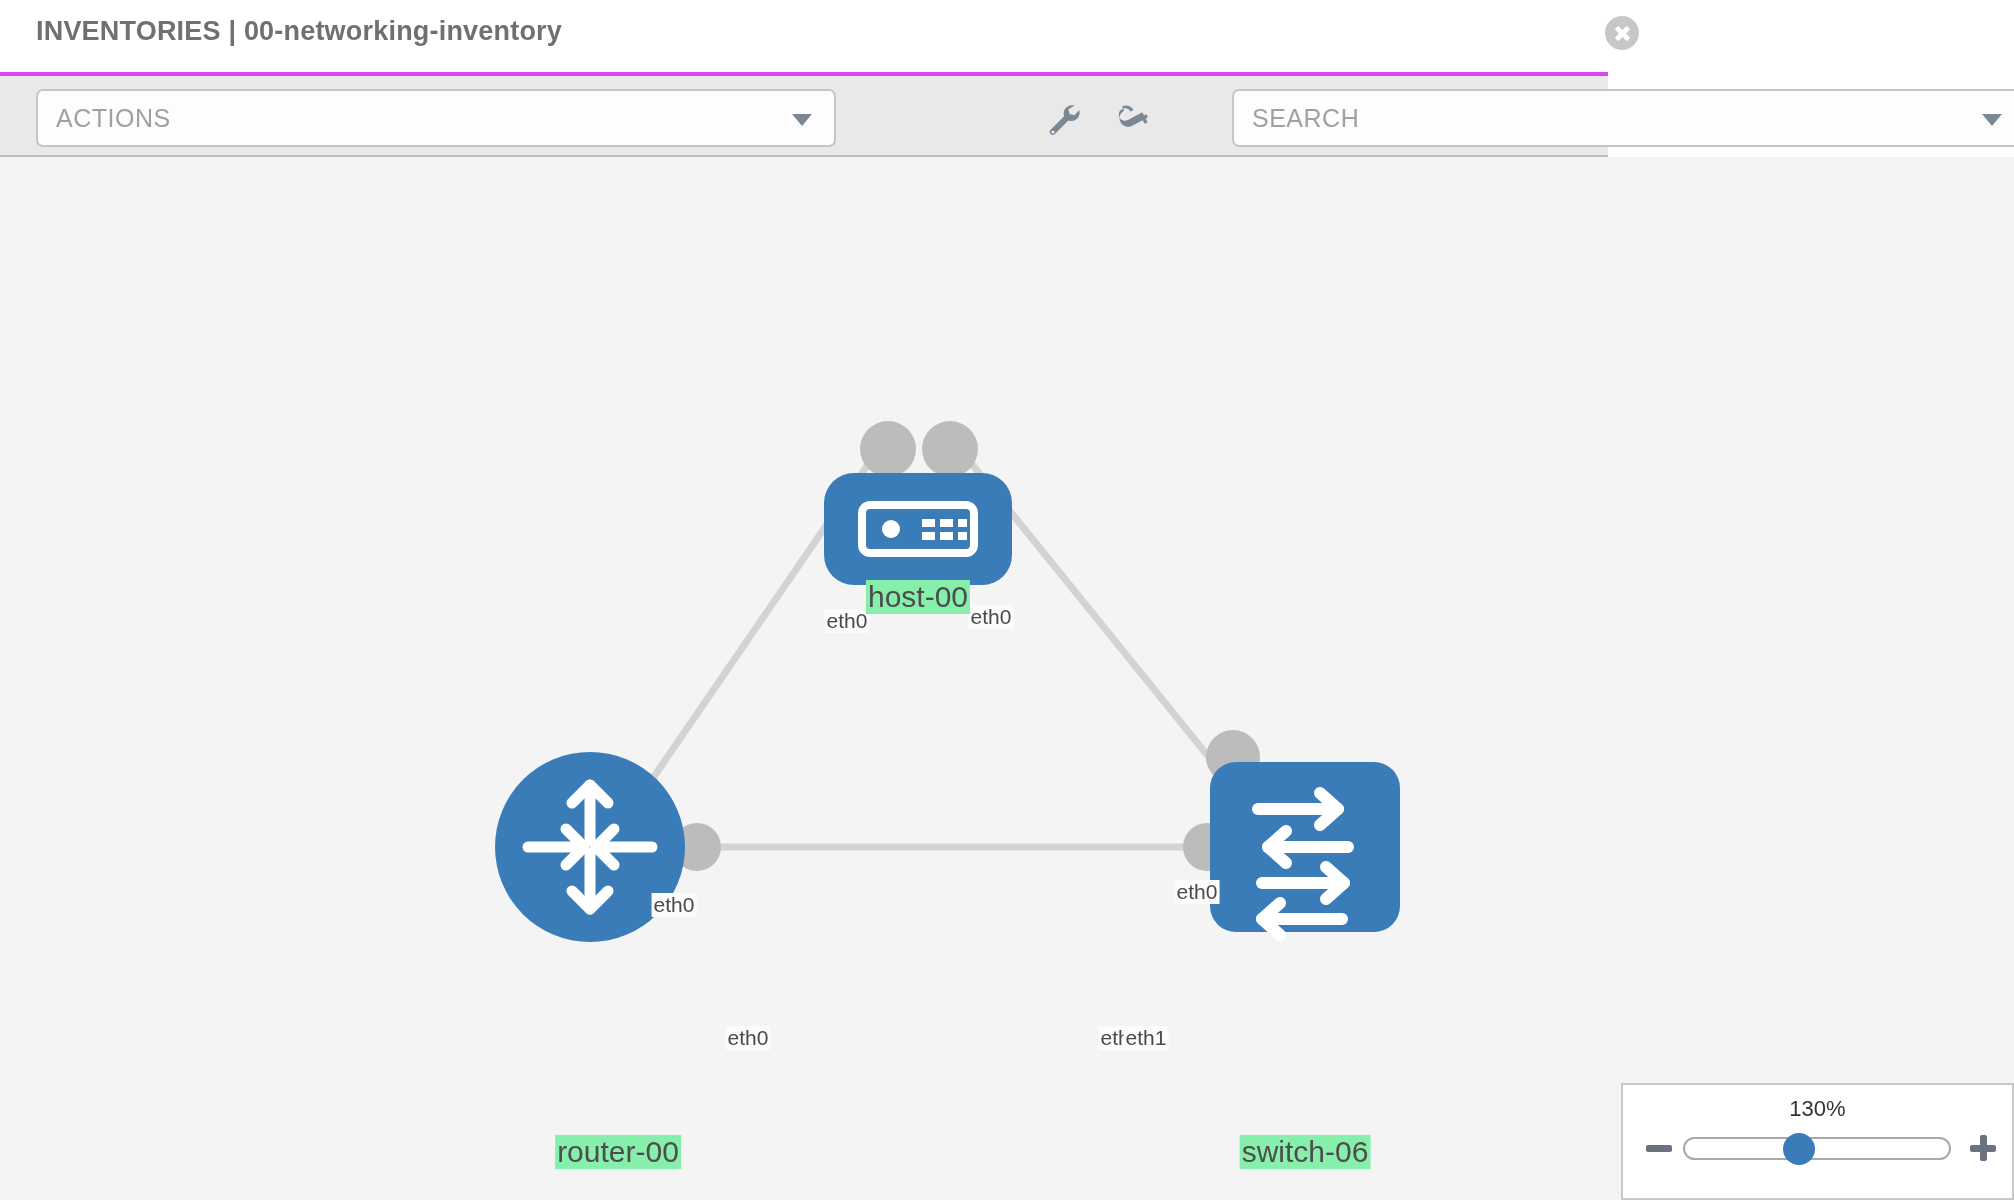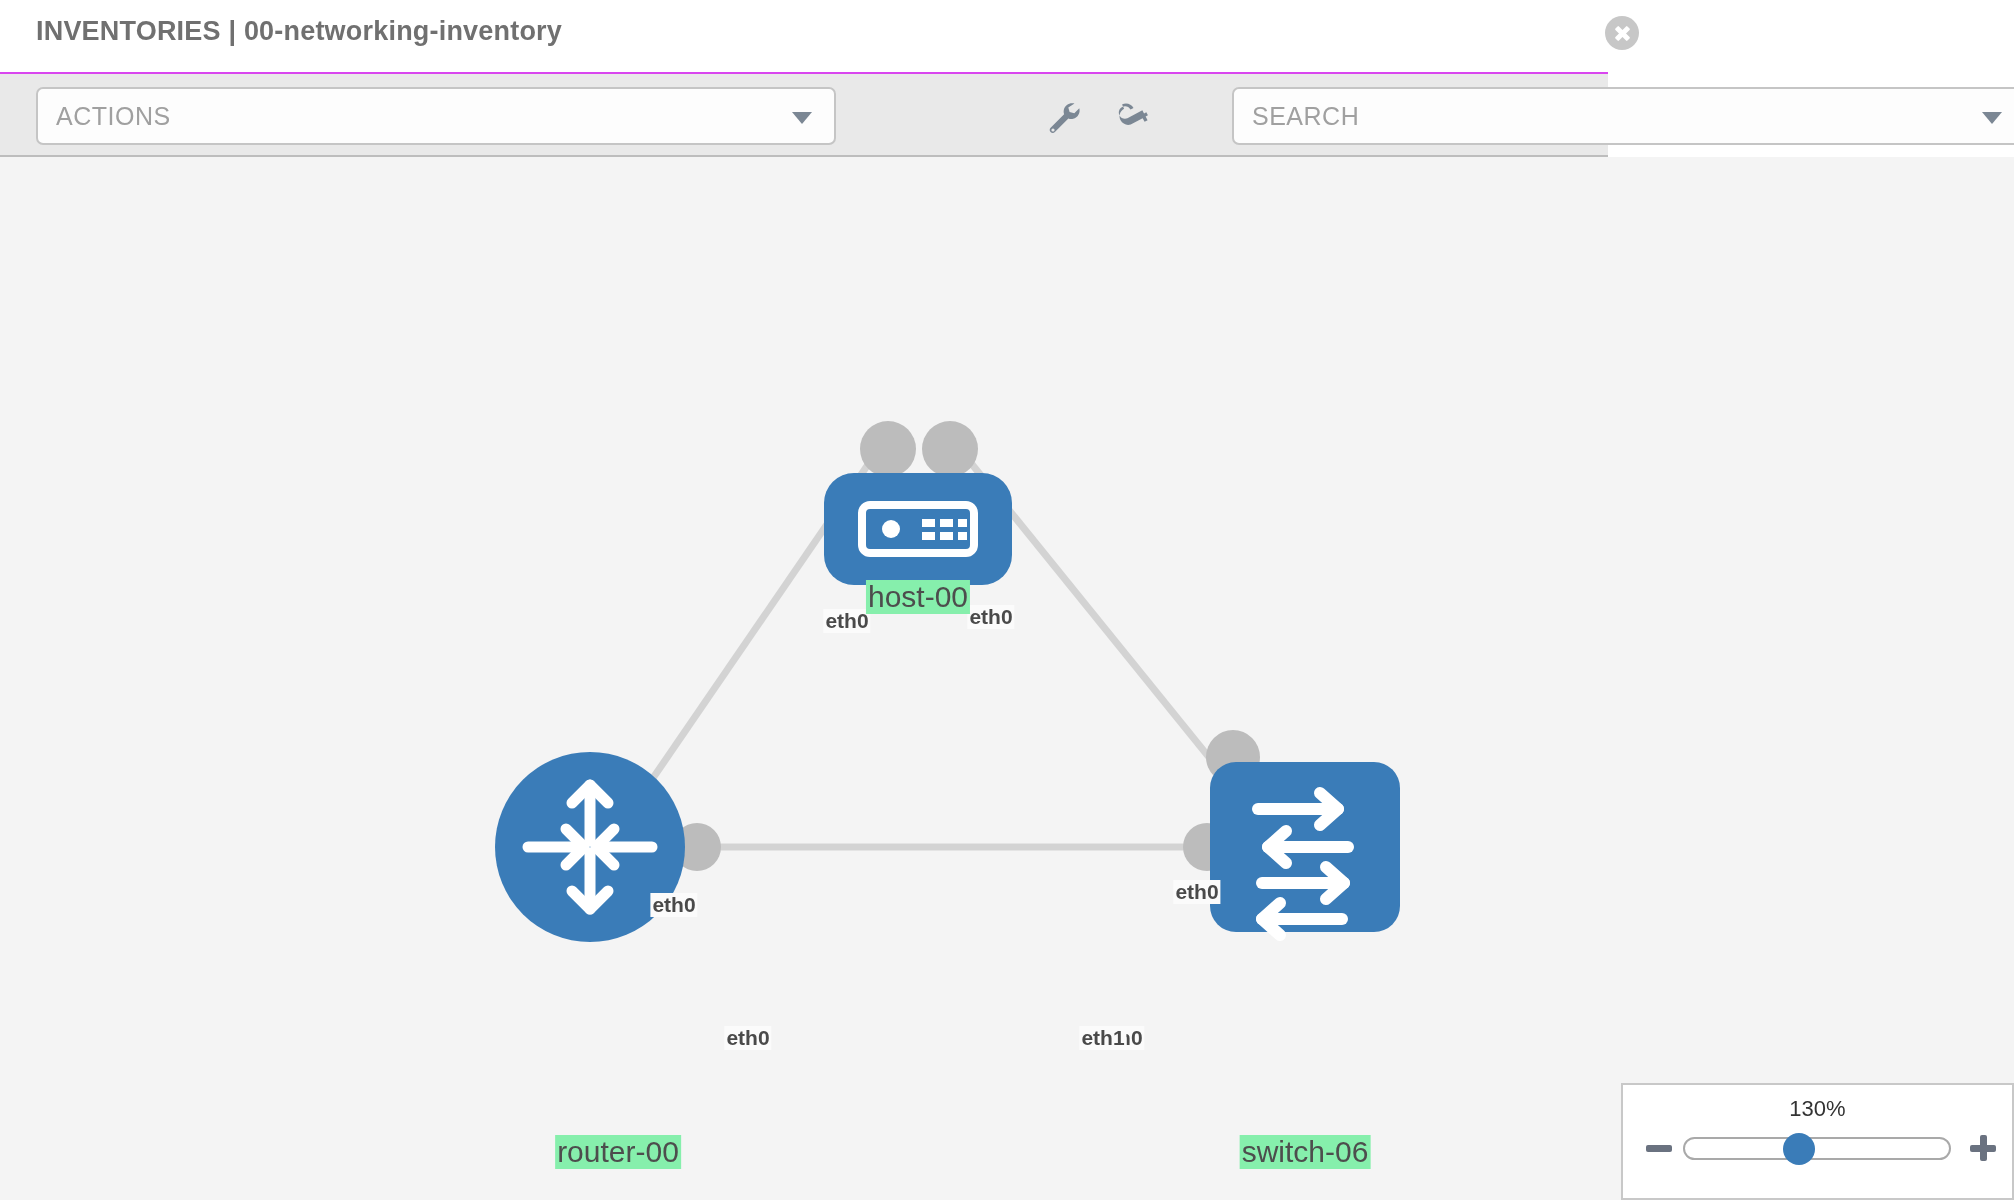--- a/index.html
+++ b/index.html
@@ -60,21 +60,21 @@
   .close-btn::before { transform: rotate(45deg); }
   .close-btn::after  { transform: rotate(-45deg); }
 
   
   .toolbar {
     position: absolute;
     top: 72px; left: 0;
     width: 1608px;
     height: 85px;
     background: #e9e9e9;
-    border-top: 2px solid #d946ef;
+    border-top: 4px solid #d946ef;
     border-bottom: 2px solid #bdbdbd;
     box-sizing: border-box;
   }
   .dropdown {
     position: absolute;
     background: #fdfdfd;
     border: 2px solid #c5c5c5;
     border-radius: 7px;
     box-sizing: border-box;
     cursor: pointer;
@@ -149,21 +149,20 @@
     transform: translateX(-50%);
   }
   .edge-label {
     position: absolute;
     font-size: 21px;
     color: #4a4a4a;
     background: #fbfbfb;
     white-space: nowrap;
     padding: 0 2px;
     transform: translateX(-50%);
-    font-weight: bold;
   }
 
   
   .zoom-panel {
     position: absolute;
     left: 1621px;
     top: 1083px;
     width: 393px;
     height: 117px;
     background: #ffffff;
@@ -332,21 +331,21 @@
       </g>
     </g>
   </svg>
 
   <span class="edge-label" style="left:847px;  top:452px;">eth0</span>
   <span class="edge-label" style="left:991px;  top:448px;">eth0</span>
   <span class="edge-label" style="left:674px;  top:736px;">eth0</span>
   <span class="edge-label" style="left:1197px; top:723px;">eth0</span>
   <span class="edge-label" style="left:748px;  top:869px;">eth0</span>
   <span class="edge-label" style="left:1121px; top:869px;">eth0</span>
-  <span class="edge-label" style="left:1103px; top:869px;">eth1</span>
+  <span class="edge-label" style="left:1146px; top:869px;">eth1</span>
 
   <span class="node-label" style="left:918px;  top:423px;">host-00</span>
   <span class="node-label" style="left:590px;  top:978px;margin-left:28px;">router-00</span>
   <span class="node-label" style="left:1305px; top:978px;">switch-06</span>
 
 </div>
 
 <div class="zoom-panel">
   <div class="zoom-value">130%</div>
   <div class="zoom-minus"></div>

